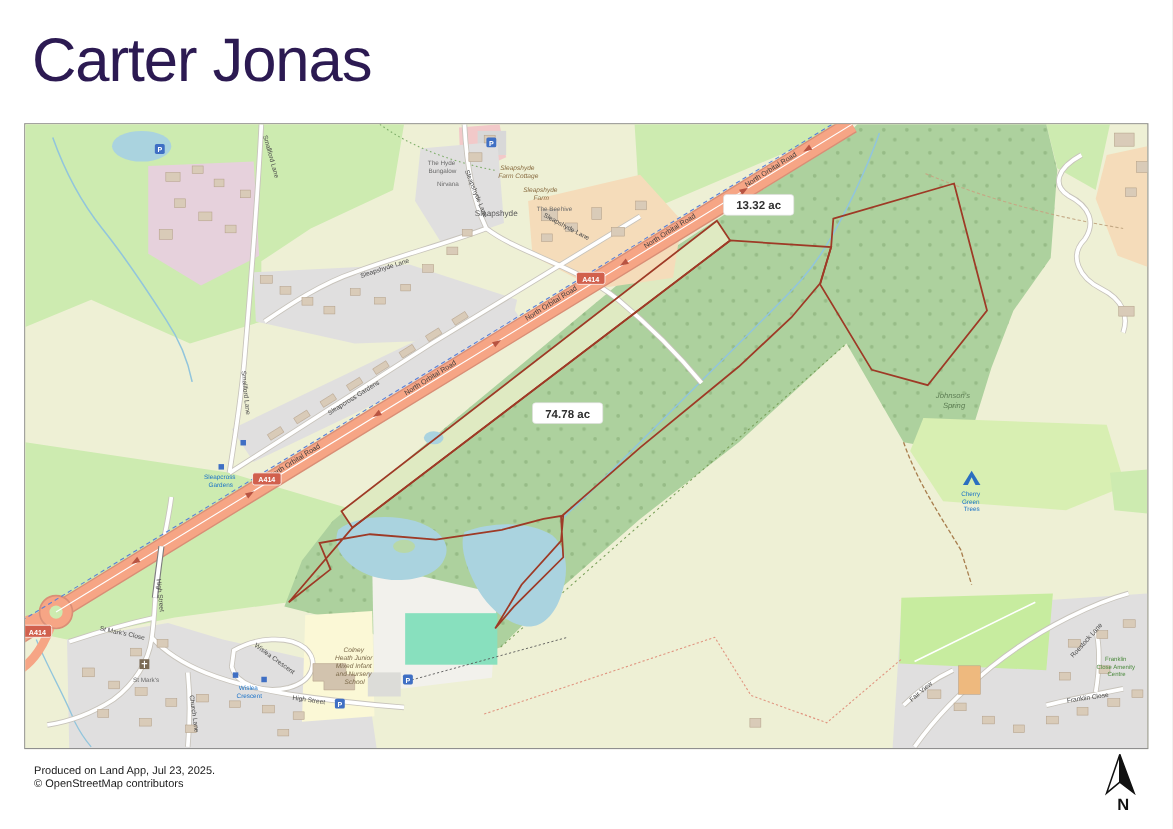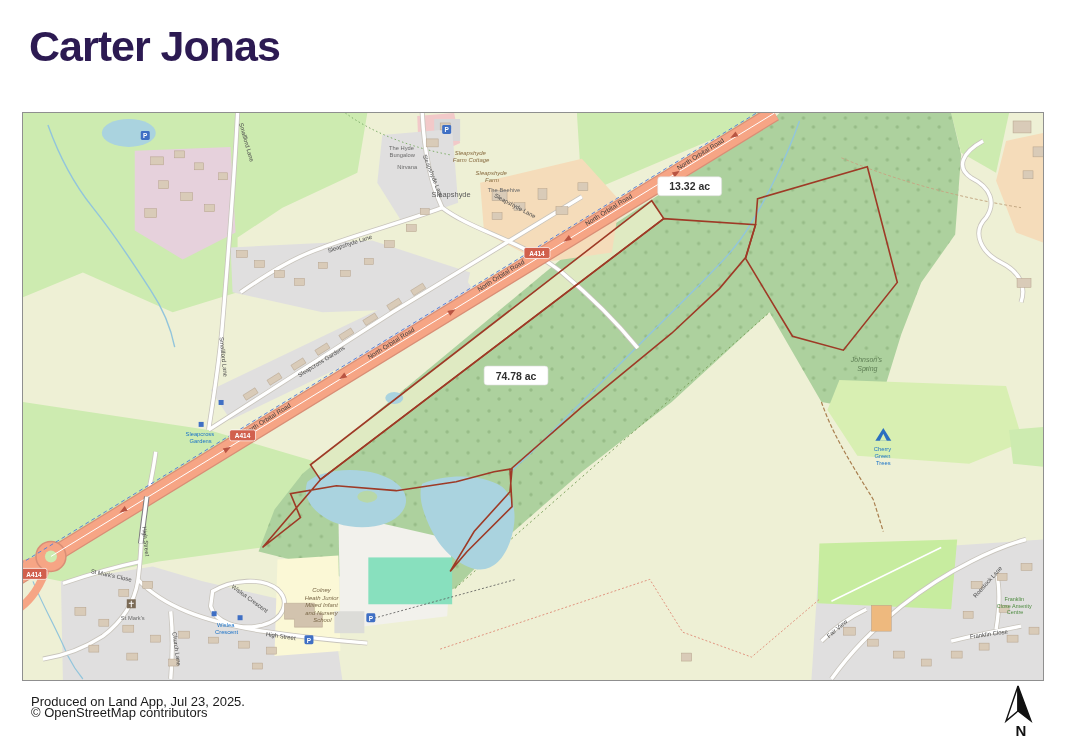--- a/index.html
+++ b/index.html
@@ -1,23 +1,23 @@
 <!DOCTYPE html>
 <html><head>
 <meta charset="utf-8">
 <style>
   html,body{margin:0;padding:0;background:#e8e8e8;}
   .page{position:relative;width:1066px;height:754px;background:#ffffff;overflow:hidden;
         font-family:"Liberation Sans","DejaVu Sans",sans-serif;}
-  .logo{position:absolute;left:29px;top:22px;font-size:43px;font-weight:700;
+  .logo{position:absolute;left:29px;top:22px;font-size:56px;font-weight:400;
         letter-spacing:-1px;color:#2c1a52;}
   .mapframe{position:absolute;left:22px;top:112px;width:1022px;height:569px;
         border:1px solid #8f8f8f;box-sizing:border-box;background:#eef0d5;}
   .mapframe svg{display:block;width:100%;height:100%;}
-  .footer{position:absolute;left:31px;top:696px;font-size:13px;color:#1a1a1a;line-height:11px;}
+  .footer{position:absolute;left:31px;top:696px;font-size:10px;color:#1a1a1a;line-height:11px;}
   .scalebar{position:absolute;left:874px;top:692px;}
   .northbox{position:absolute;left:1001px;top:683px;}
   
   text{font-family:"Liberation Sans","DejaVu Sans",sans-serif;}
   .rd{font-size:6.5px;fill:#3c3c3c;}
   .rdsm{font-size:6px;fill:#4a4a4a;}
   .place{font-size:7.5px;fill:#5a5a5a;}
   .tiny{font-size:5.8px;fill:#6a6a6a;}
   .farmlbl{font-size:6px;fill:#8a6d42;font-style:italic;}
   .woodlbl{font-size:7px;fill:#5f7f55;font-style:italic;}

